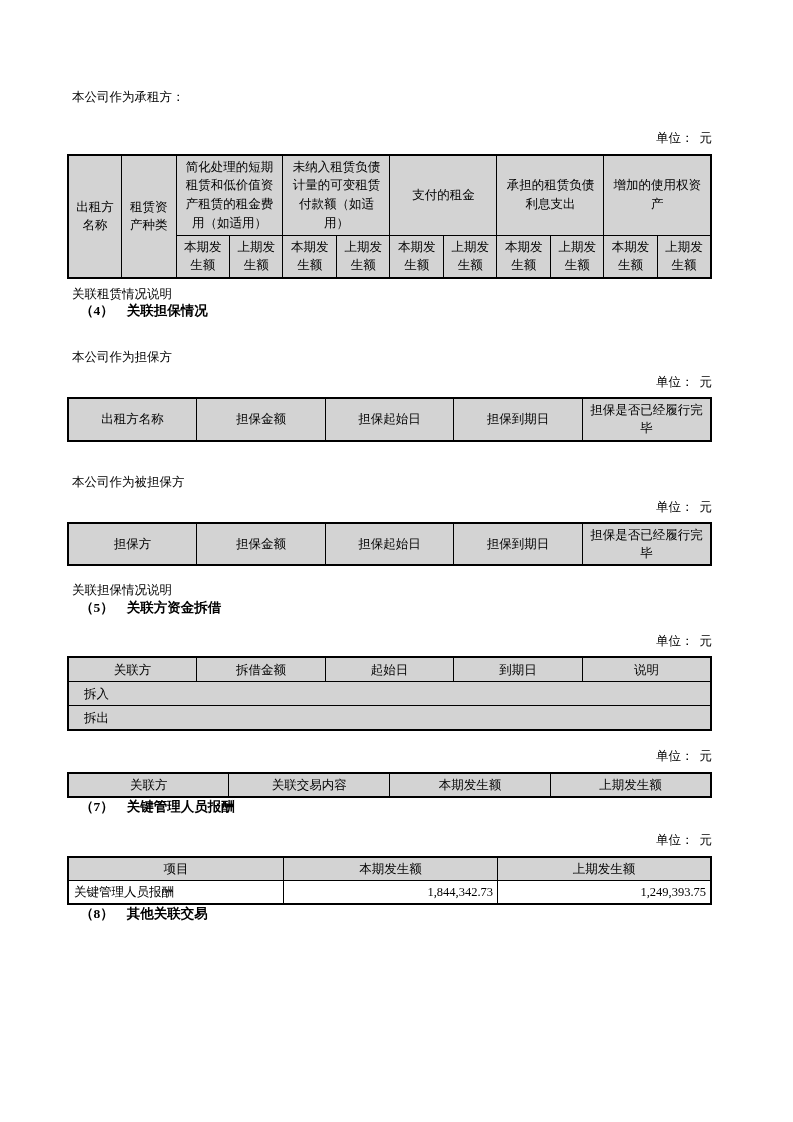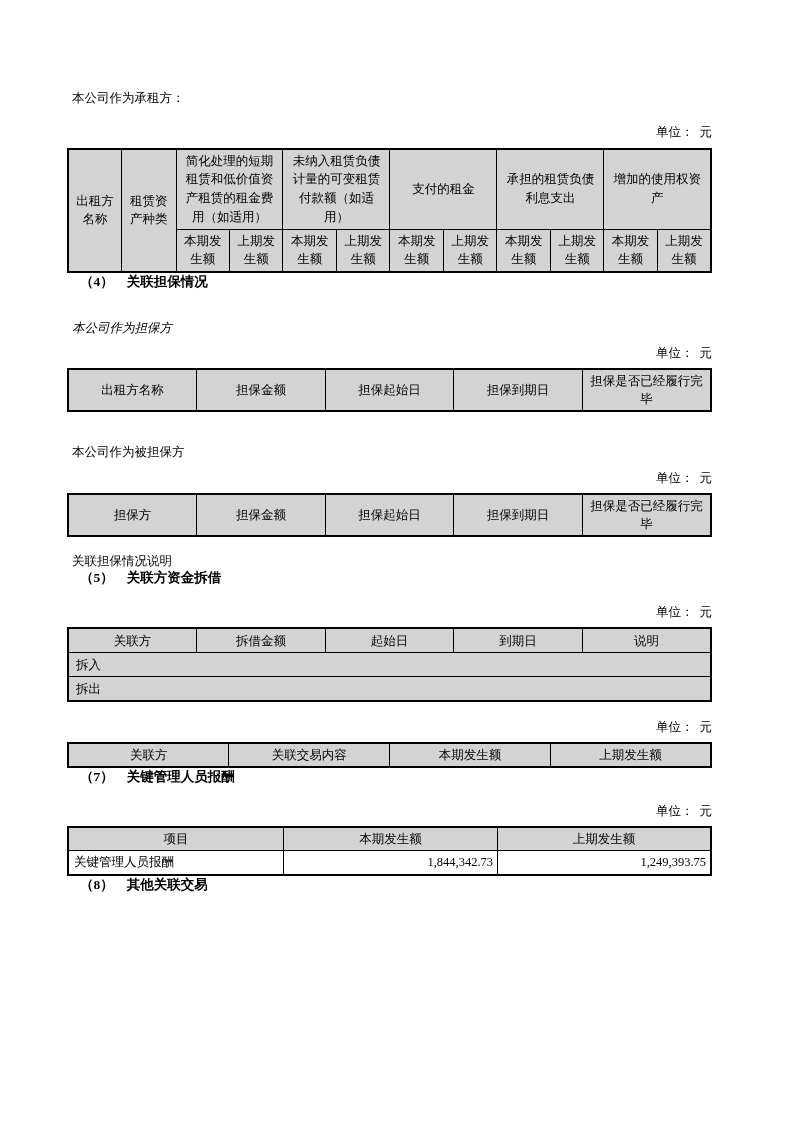--- a/index.html
+++ b/index.html
@@ -8,21 +8,21 @@
     font-family: "Liberation Serif", "DejaVu Serif", serif;
     color: #000; font-size: 12.5px; overflow: hidden;
   }
   .page {
     box-sizing: border-box;
     width: 793px; height: 1122px;
     padding: 90px 81px 0 67px;
   }
   p { margin: 0; }
   .body-text { margin-left: 5px; line-height: 1.3; }
-  .intro { margin-bottom: 18px; }
+  .intro { margin-bottom: 24px; font-family: Liberation Mono, monospace; }
   .unit-line {
     text-align: right; line-height: 1.3;
     margin-top: 9px; margin-bottom: 7px;
   }
   .unit-line .unit-val { margin-left: 6px; }
   h3.sec-heading {
     font-size: 13.5px; font-weight: bold;
     margin: 0 0 0 13px; line-height: 1.3;
   }
   h3 .sec-title { margin-left: 13px; font-family: Liberation Serif, serif; }
@@ -34,34 +34,34 @@
     border: 1px solid #000;
     font-weight: normal; font-size: 12.5px;
     text-align: center; vertical-align: middle;
     padding: 2px 3px; line-height: 1.45;
     overflow: hidden; word-break: break-all;
   }
   .shaded { background: #d3d3d3; }
   
   .note1 { margin-top: 7px; }
   .h-sec4 { margin-top: 46px; }
-  .p-guarantor { margin-top: 29px; font-style: italic; }
+  .p-guarantor { margin-top: 29px; }
   .p-guaranteed { margin-top: 32px; }
   .note2 { margin-top: 16px; }
   .h-sec5 { margin-top: 46px; }
   .h-sec6 { margin-top: 19px; }
   .h-sec7 { margin-top: 22px; }
   .h-sec8 { margin-top: 22px; }
   .u-gap { margin-top: 17px; }
   
   .lease-table th { line-height: 1.5; padding: 2px 4px; }
   .lease-table .sub-row th { height: 36px; }
   .lease-table .top-row th { height: 72px; }
   
-  .lending-table td.cat-cell { text-align: left; padding-left: 7px; height: 19px; }
+  .lending-table td.cat-cell { text-align: left; padding-left: 15px; height: 19px; }
   .lending-table th { height: 19px; }
   
   .g-table th { height: 32px; }
   .flat-table th { height: 18px; }
   .comp-table th { height: 17px; text-align: center; }
   .comp-table td { height: 15px; background: #fff; }
   .comp-table td.item-cell { text-align: left; padding-left: 5px; }
   .comp-table td.num-cell { text-align: right; padding-right: 4px; }
 </style>
 </head>
@@ -106,20 +106,21 @@
       <th class="shaded">本期发生额</th>
       <th class="shaded">上期发生额</th>
       <th class="shaded">本期发生额</th>
       <th class="shaded">上期发生额</th>
       <th class="shaded">本期发生额</th>
       <th class="shaded">上期发生额</th>
     </tr>
   </tbody>
     </table>
 
+  <p class="body-text note1">关联租赁情况说明</p>
 
   <h3 class="sec-heading h-sec4"><span>（4）</span><span class="sec-title">关联担保情况</span></h3>
 
   <p class="body-text p-guarantor">本公司作为担保方</p>
 
   <p class="unit-line"><span>单位：</span><span class="unit-val">元</span></p>
 
   <table class="g-table">
     <colgroup>
         <col style="width:20%">

